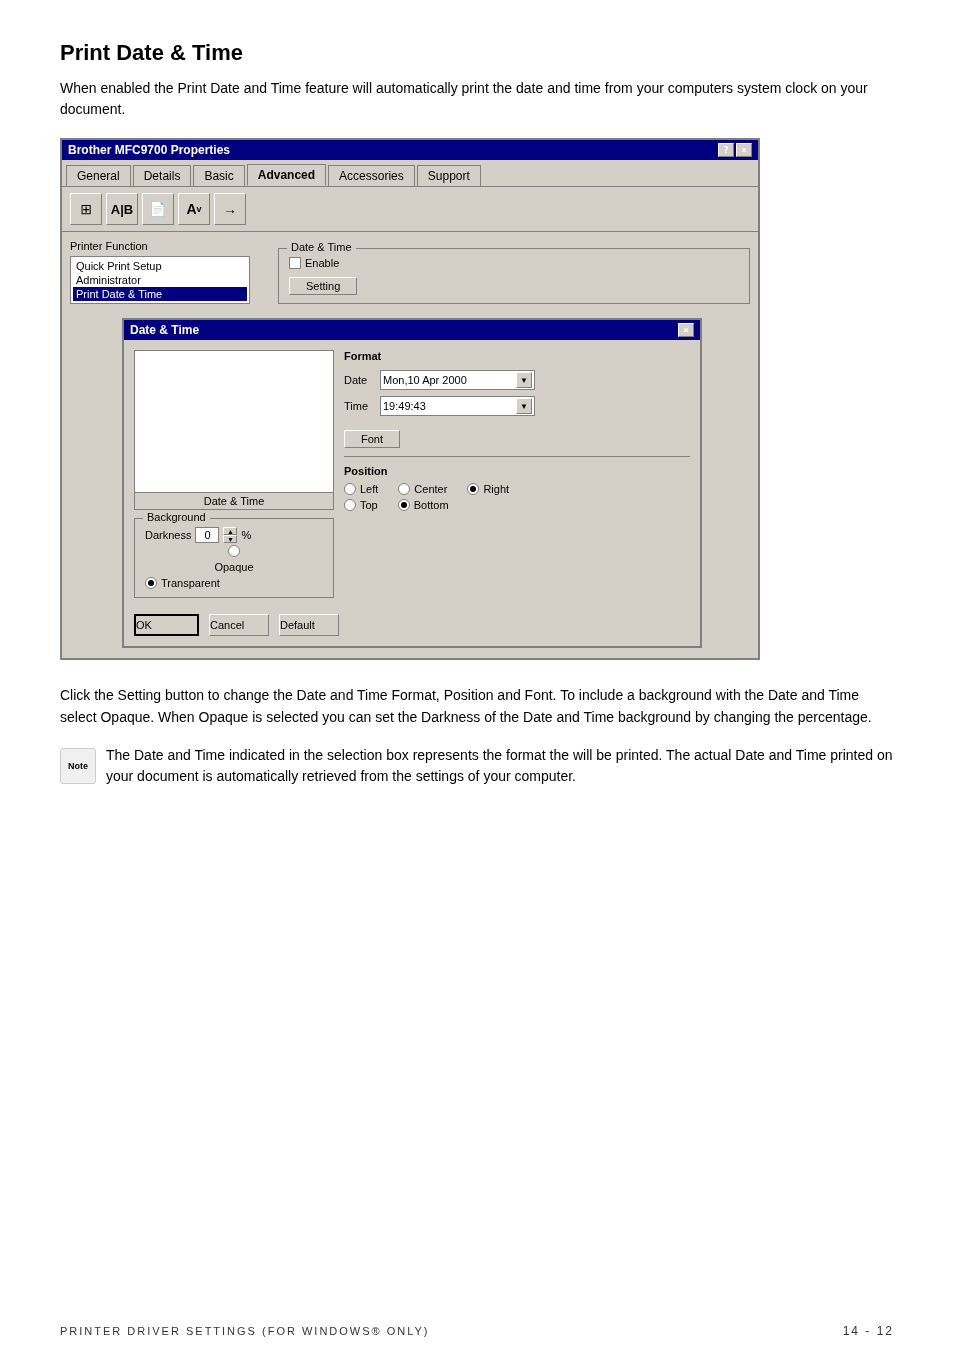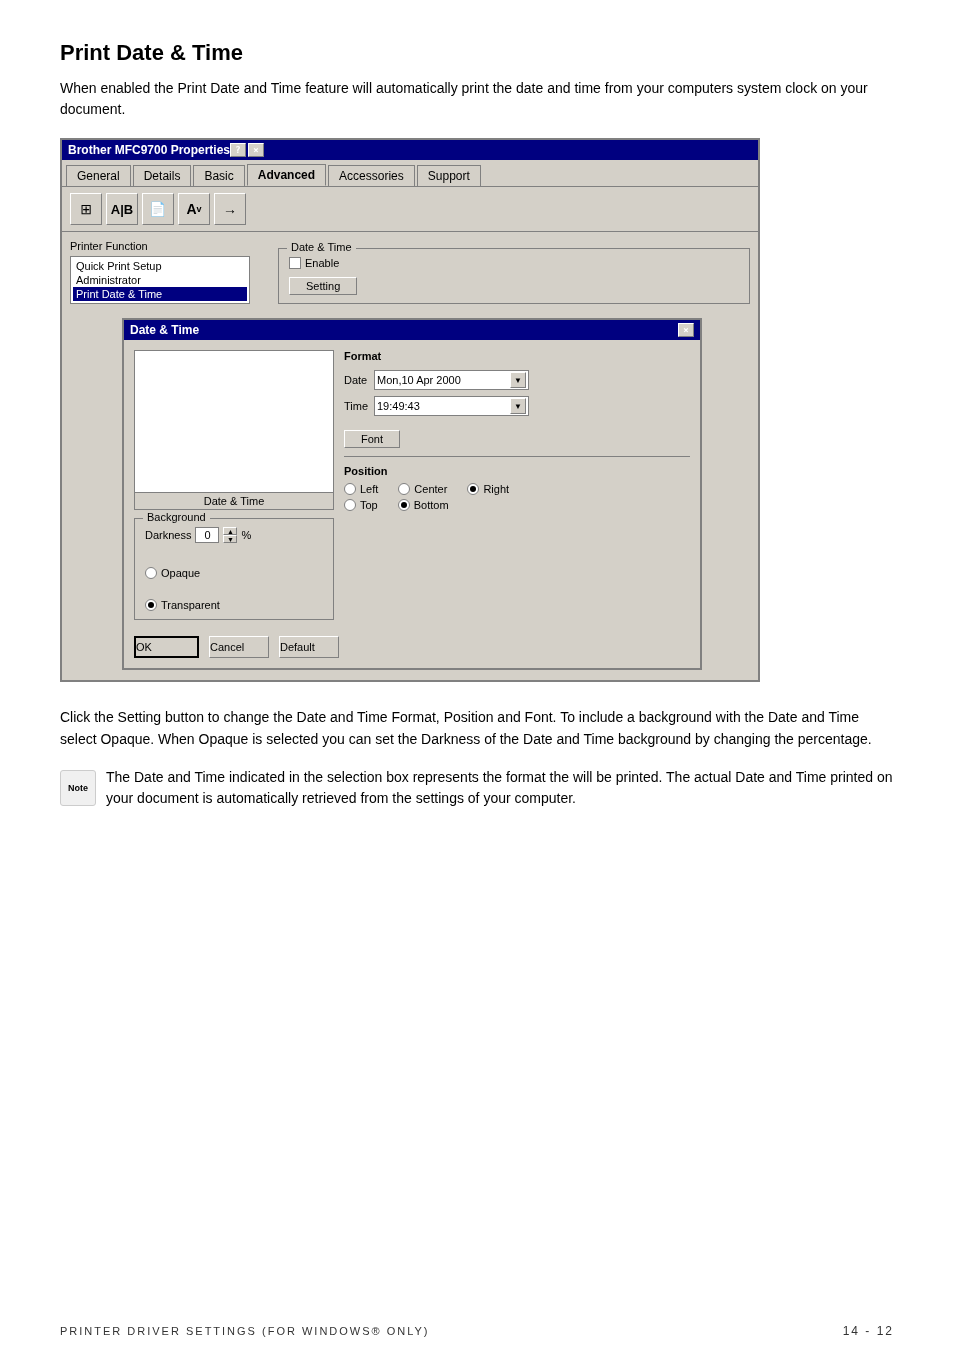--- a/index.html
+++ b/index.html
@@ -35,20 +35,21 @@
       position: relative;
     }
 
     .win-titlebar {
       background: #000080;
       color: white;
       padding: 3px 6px;
       font-size: 12px;
       font-weight: bold;
       display: flex;
+      justify-content: space-between;
       align-items: center;
     }
 
     .win-titlebar-controls {
       display: flex;
       gap: 2px;
     }
 
     .win-btn {
       width: 16px;
@@ -250,20 +251,21 @@
 
     .format-label {
       font-size: 11px;
       font-weight: bold;
       margin-bottom: 8px;
     }
 
     .format-row {
       display: flex;
       align-items: center;
+      gap: 6px;
       margin-bottom: 6px;
     }
 
     .format-row-label {
       font-size: 11px;
       width: 30px;
     }
 
     .dropdown {
       border: 1px solid #808080;
@@ -364,21 +366,21 @@
       background: #d4d0c8;
       font-size: 11px;
       padding: 0 4px;
     }
 
     .darkness-row {
       display: flex;
       align-items: center;
       gap: 4px;
       font-size: 11px;
-      margin-bottom: 24px;
+      margin-bottom: 2px;
     }
 
     .darkness-input {
       width: 24px;
       border: 1px solid #808080;
       background: white;
       font-size: 11px;
       text-align: center;
       height: 16px;
     }
@@ -548,21 +550,21 @@
           <span class="background-label">Background</span>
           <div class="darkness-row">
             <span>Darkness</span>
             <input type="text" class="darkness-input" value="0" style="">
             <div class="spinner-btns">
               <div class="spinner-btn">▲</div>
               <div class="spinner-btn">▼</div>
             </div>
             <span class="percent-label">%</span>
           </div>
-          <div class="radio-item" style="margin-bottom:20px; font-size:11px;">
+          <div class="radio-item" style="margin-bottom:4px; font-size:11px;flex-direction:column;">
             <div class="radio-outer"></div>
             <span>Opaque</span>
           </div>
           <div class="radio-item" style="font-size:11px;">
             <div class="radio-outer">
               <div class="radio-inner"></div>
             </div>
             <span>Transparent</span>
           </div>
         </div>

